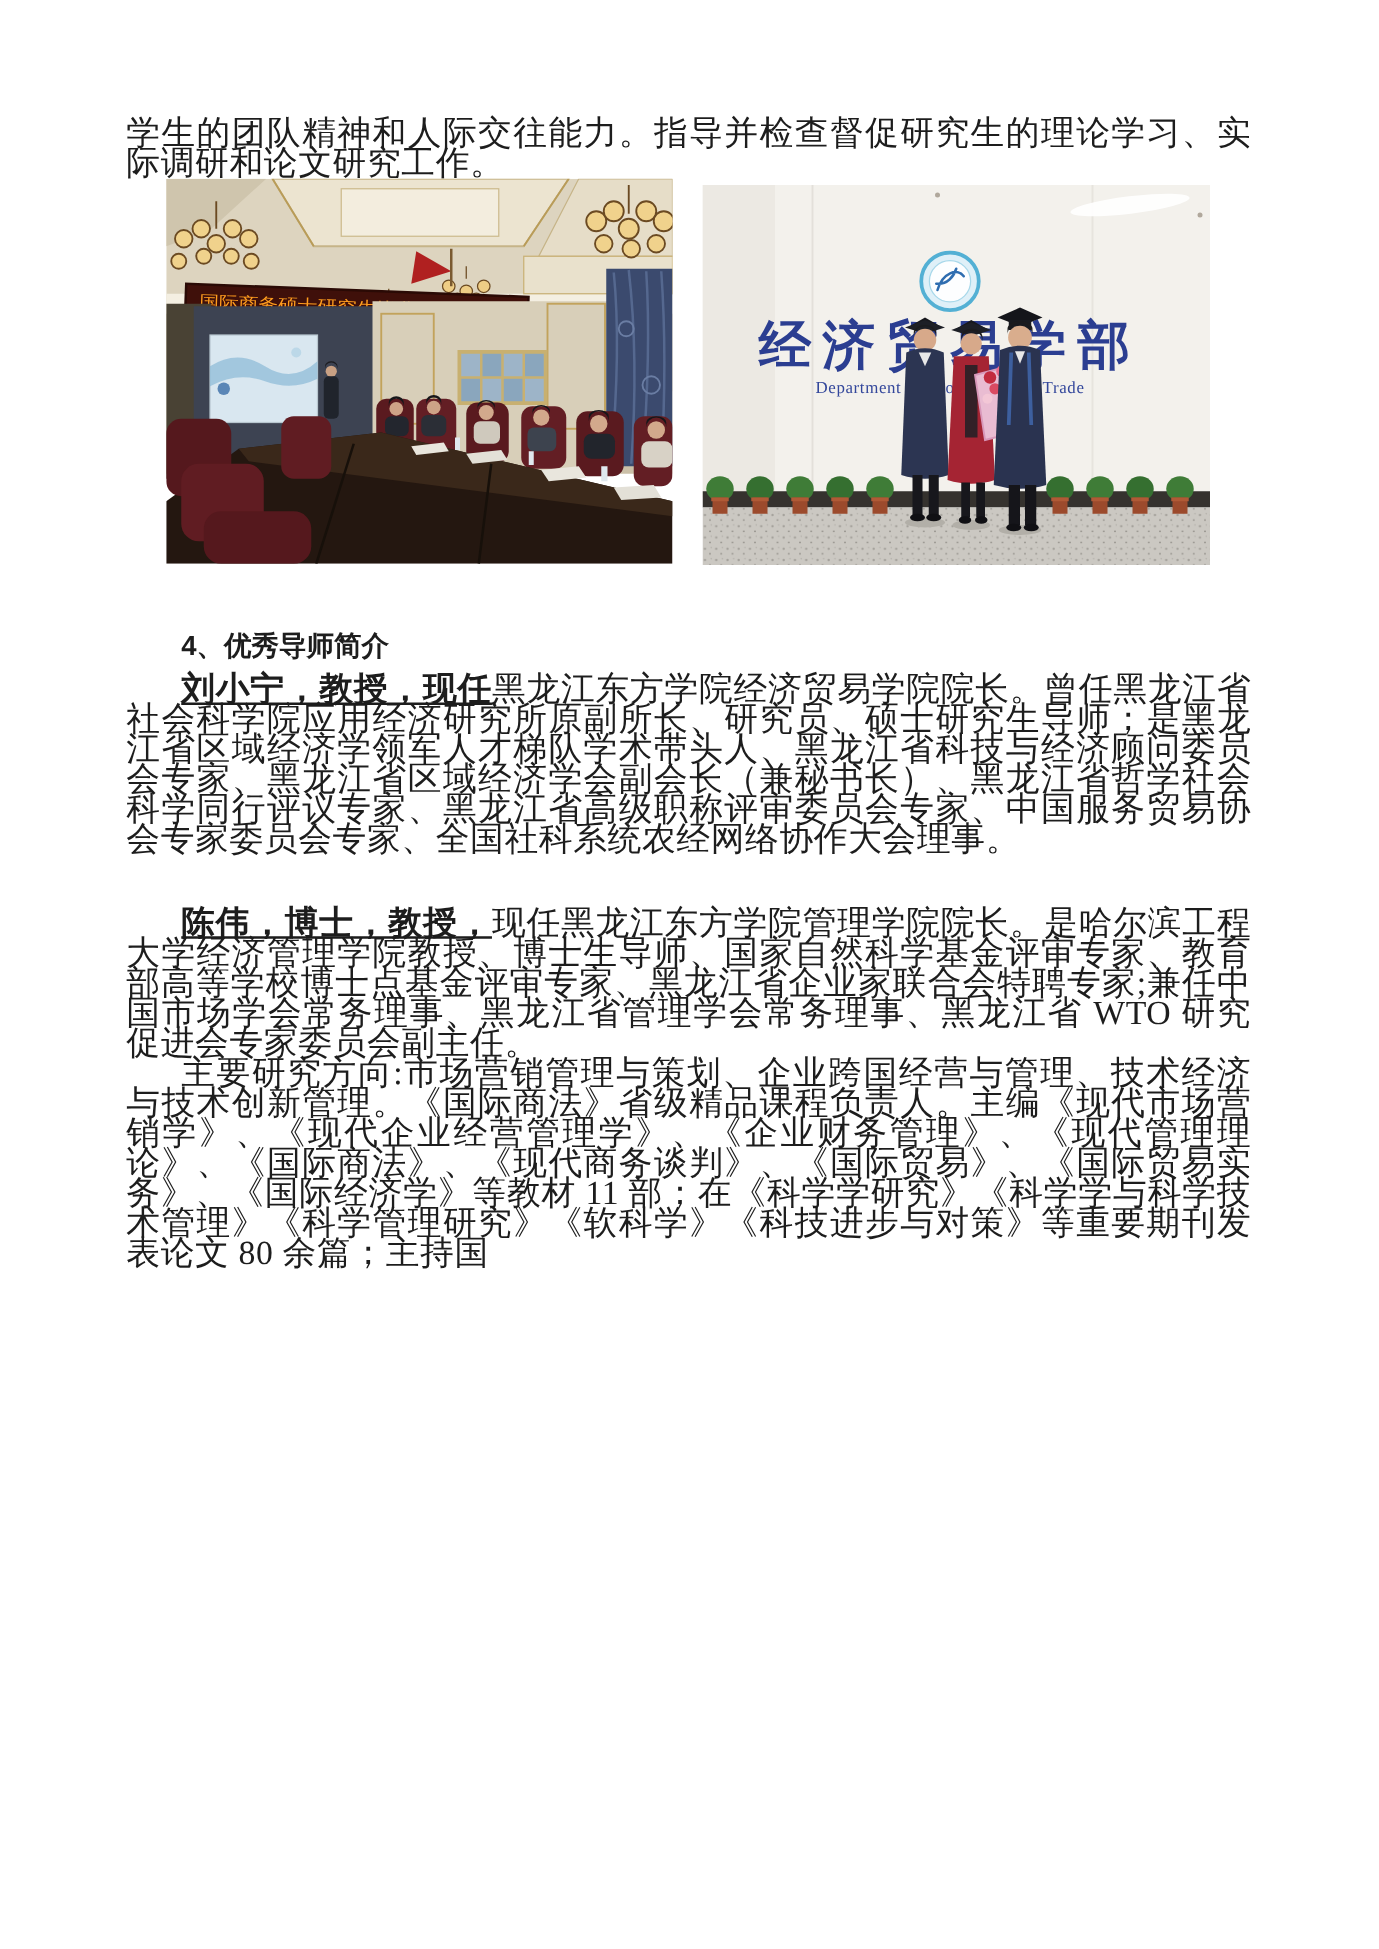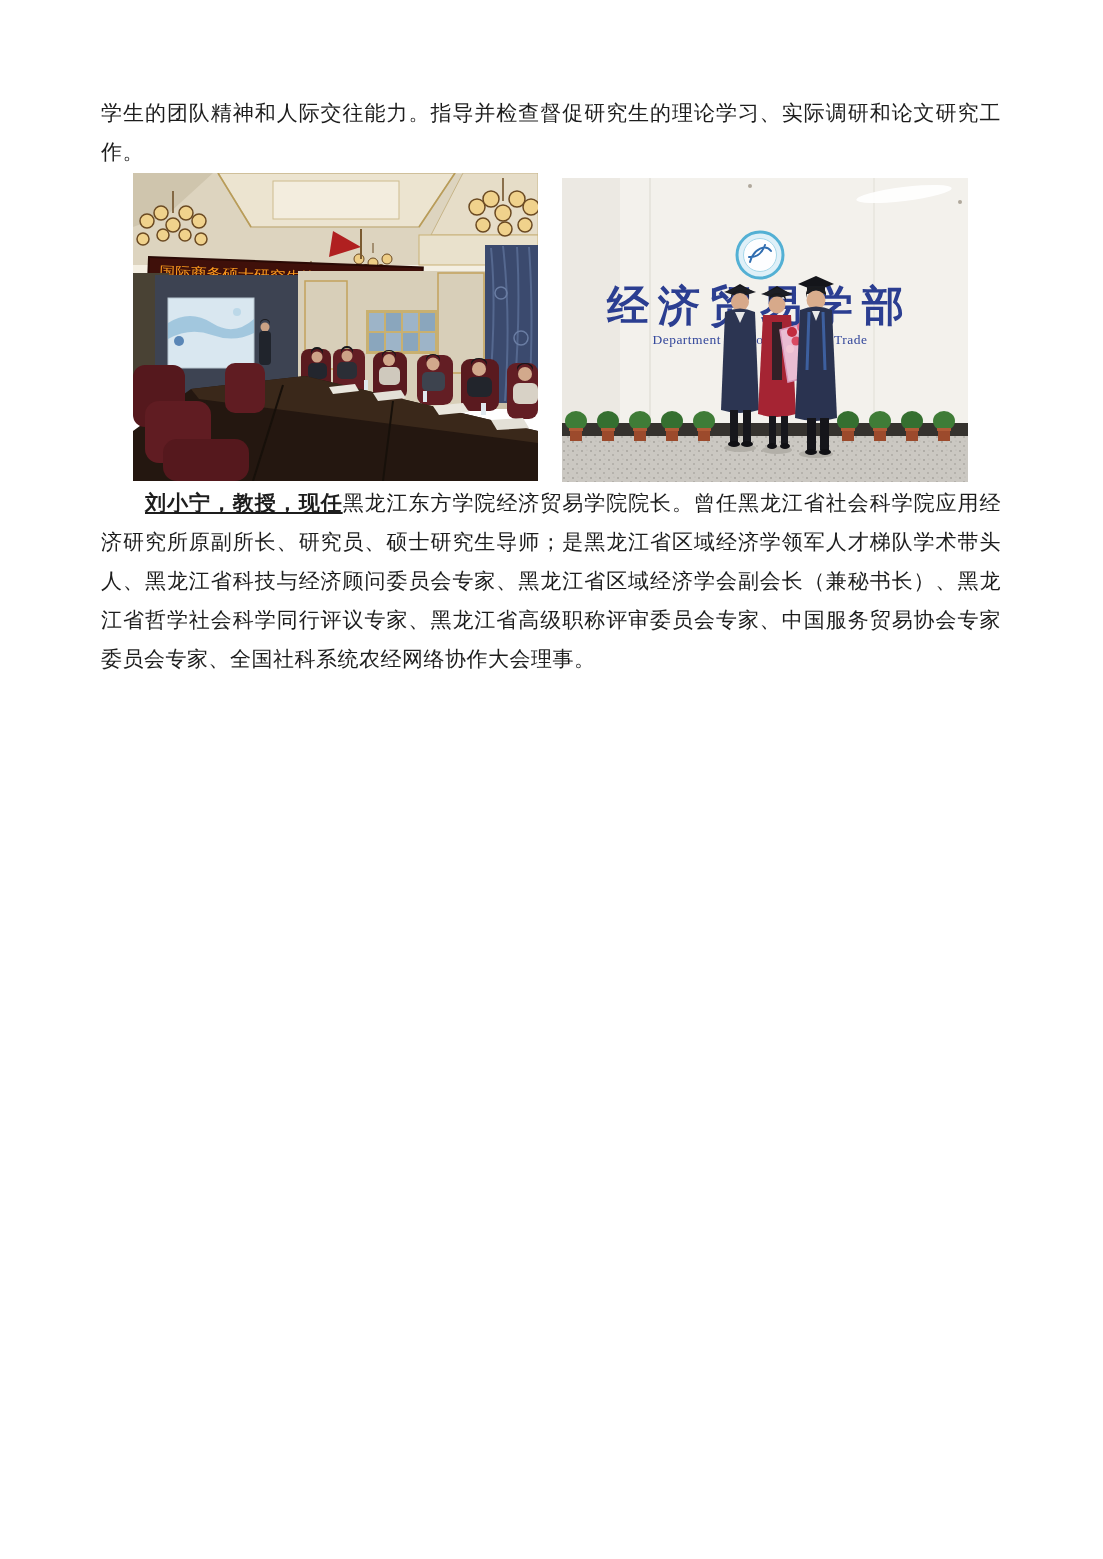--- a/index.html
+++ b/index.html
@@ -9,22 +9,22 @@
     color:#1d1d1d;
   }
   .page {
     box-sizing:border-box;
     width:1103px; height:1559px;
     padding:94px 102px 0 101px;
     background:#ffffff;
     position:relative;
   }
   .body-text {
-    font-size:21px;
-    line-height:39px;
+    font-size:27px;
+    line-height:24px;
     letter-spacing:0.5px;
     text-align:justify;
     margin:0;
   }
   .indent { text-indent:44px; }
   .lead {
     font-family:"Liberation Sans","DejaVu Sans",sans-serif;
     font-weight:bold;
     letter-spacing:0.5px;
     text-decoration:underline;
@@ -332,19 +332,22 @@
         <path d="M247,134 L245,192 M261,134 L263,192" stroke="#3d5f9e" stroke-width="3" fill="none"></path>
         <polygon points="250,133 258,133 254,143" fill="#e8e8e8"></polygon>
         <rect x="245" y="240" width="9" height="32" fill="#15151a"></rect>
         <rect x="258" y="240" width="9" height="32" fill="#15151a"></rect>
         <ellipse cx="249" cy="274" rx="6" ry="3" fill="#101014"></ellipse>
         <ellipse cx="263" cy="274" rx="6" ry="3" fill="#101014"></ellipse>
       </g>
     </svg>
   </div>
 
+  <h3 class="heading">4、优秀导师简介</h3>
 
   <p class="body-text indent"><span class="lead">刘小宁，教授，现任</span><span>黑龙江东方学院经济贸易学院院长。曾任黑龙江省社会科学院应用经济研究所原副所长、研究员、硕士研究生导师；是黑龙江省区域经济学领军人才梯队学术带头人、黑龙江省科技与经济顾问委员会专家、黑龙江省区域经济学会副会长（兼秘书长）、黑龙江省哲学社会科学同行评议专家、黑龙江省高级职称评审委员会专家、中国服务贸易协会专家委员会专家、全国社科系统农经网络协作大会理事。</span></p>
 
 
-
+  <p class="body-text indent gap-para"><span class="lead">陈伟，博士，教授，</span><span>现任黑龙江东方学院管理学院院长。是哈尔滨工程大学经济管理学院教授、博士生导师、国家自然科学基金评审专家、教育部高等学校博士点基金评审专家、黑龙江省企业家联合会特聘专家;兼任中国市场学会常务理事、黑龙江省管理学会常务理事、黑龙江省 WTO 研究促进会专家委员会副主任。</span></p>
+
+  <p class="body-text indent">主要研究方向:市场营销管理与策划、企业跨国经营与管理、技术经济与技术创新管理。《国际商法》省级精品课程负责人。主编《现代市场营销学》、《现代企业经营管理学》、《企业财务管理》、《现代管理理论》、《国际商法》、《现代商务谈判》、《国际贸易》、《国际贸易实务》、《国际经济学》等教材 11 部；在《科学学研究》《科学学与科学技术管理》《科学管理研究》《软科学》《科技进步与对策》等重要期刊发表论文 80 余篇；主持国</p>
 
 </div>
 
 </body></html>

